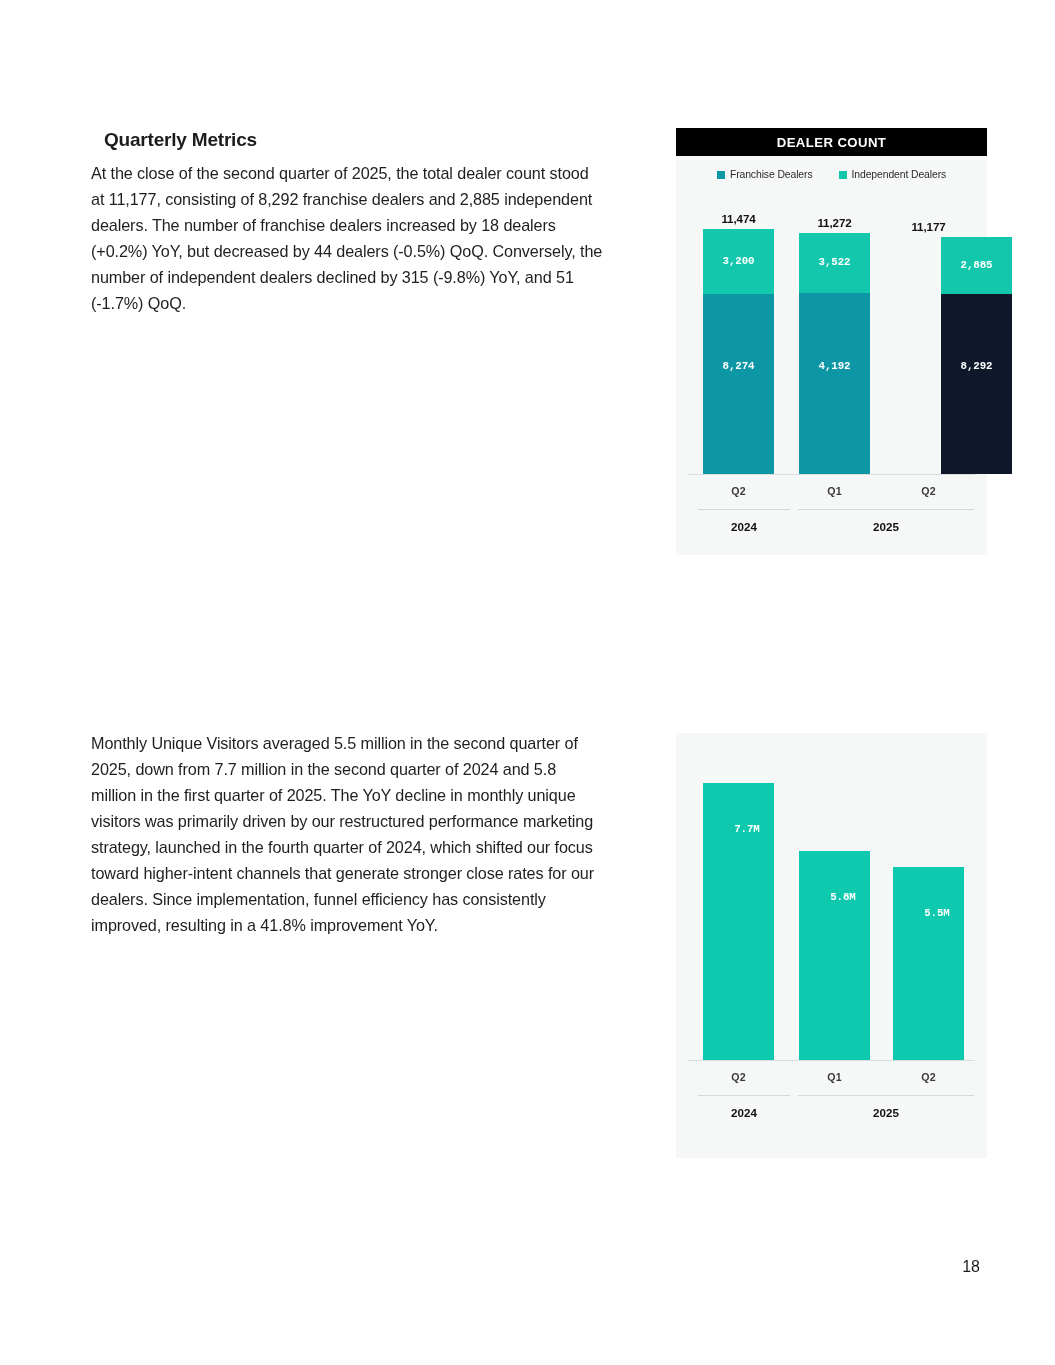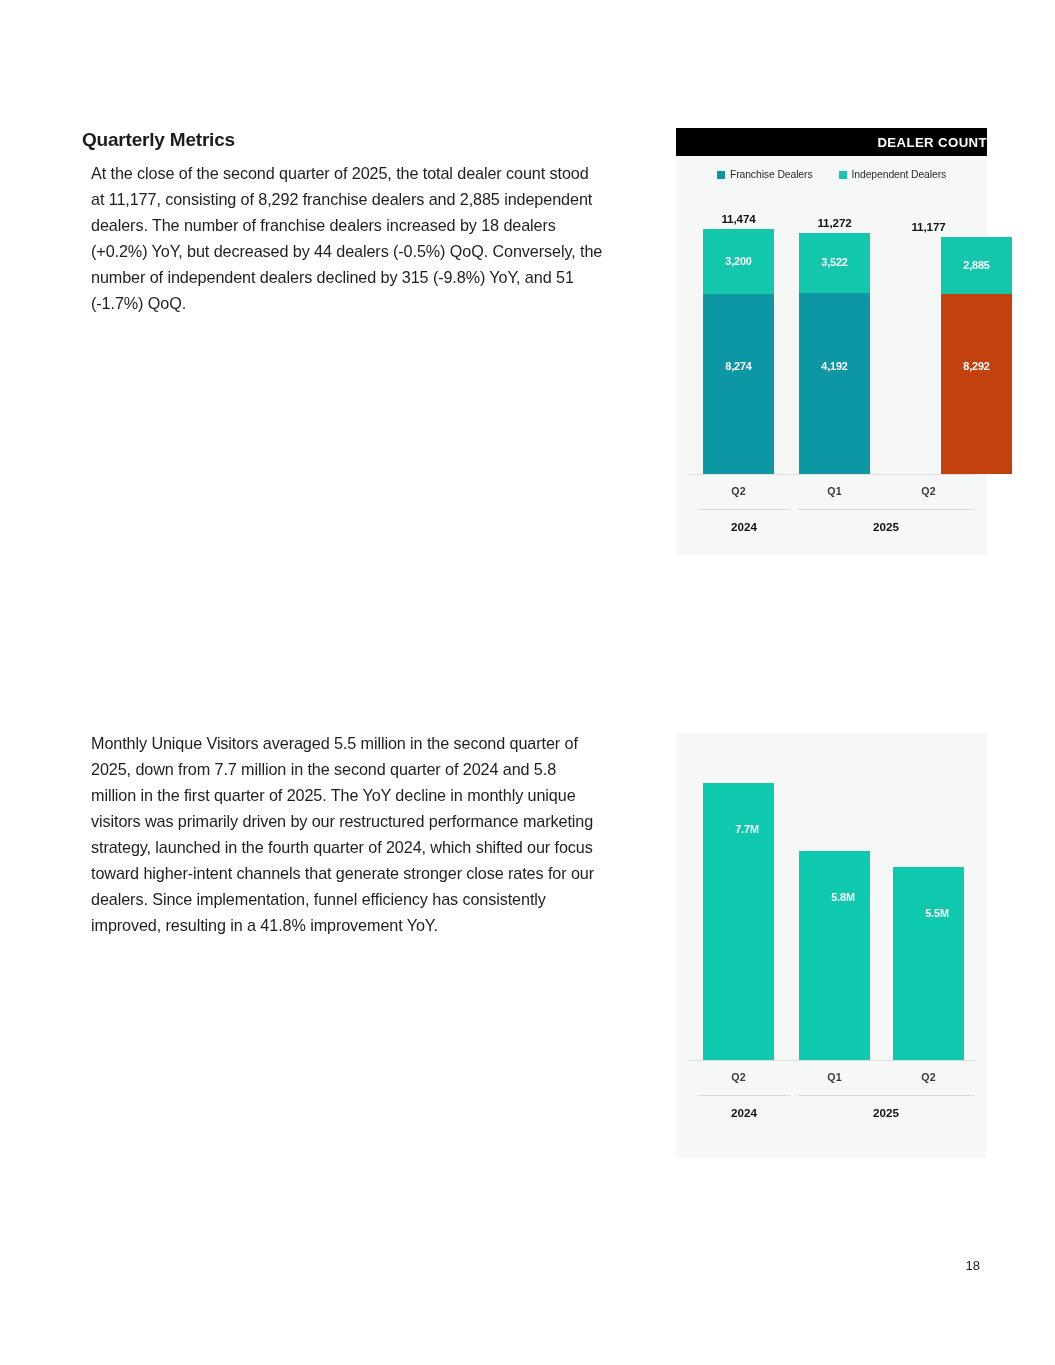--- a/index.html
+++ b/index.html
@@ -17,21 +17,21 @@
     position: relative;
     width: 1055px;
     height: 1365px;
     background: #ffffff;
     overflow: hidden;
   }
 
   
   .section-heading {
     position: absolute;
-    left: 82px;
+    left: 104px;
     top: 129px;
     font-size: 19px;
     font-weight: bold;
     letter-spacing: -0.2px;
     color: #1c1c1c;
   }
   .body-copy {
     position: absolute;
     left: 91px;
     width: 512px;
@@ -49,21 +49,21 @@
     background: #f6f7f7;
   }
   .chart-panel.panel-dealer  { left: 676px; top: 128px;  width: 311px; height: 427px; }
   .chart-panel.panel-traffic { left: 676px; top: 733px;  width: 311px; height: 425px; }
 
   .panel-title-bar {
     height: 28px;
     background: #000000;
     display: flex;
     align-items: center;
-    justify-content: flex-end;
+    justify-content: center;
   }
   .panel-title-bar .title-text {
     color: #ffffff;
     font-size: 13.2px;
     font-weight: bold;
     letter-spacing: 0.4px;
   }
 
   
   .legend {
@@ -127,20 +127,21 @@
     width: 100%;
     display: flex;
     align-items: center;
     justify-content: center;
   }
   .seg-label {
     color: #ffffff;
     font-size: 10.8px;
     font-weight: bold;
     letter-spacing: -0.1px;
+    font-family: Liberation Mono, monospace;
   }
   .seg-top .seg-label { margin-top: -2px; }
   .seg-bottom .seg-label { margin-top: -36px; }
 
   .simple-bar {
     position: absolute;
     bottom: 0;
     width: 100%;
     display: flex;
     justify-content: center;
@@ -201,21 +202,21 @@
     letter-spacing: 0.1px;
   }
   .year-block.y2024 { left: 10px;  width: 92px; }
   .year-block.y2025 { left: 110px; width: 176px; }
 
   
   .page-number {
     position: absolute;
     right: 75px;
     top: 1258px;
-    font-size: 13px;
+    font-size: 16px;
     color: #1c1c1c;
   }
 </style>
 </head>
 <body>
 
 <div class="page">
 
   <div class="section-heading">Quarterly Metrics</div>
 
@@ -265,21 +266,21 @@
           </div>
         </div>
       </div>
 
       <div class="bar-group g2">
         <div class="total-label" style="bottom:241px;">11,177</div>
         <div class="bar-stack" style="height:237px;padding-left:48px;">
           <div class="seg seg-top" style="height:57px;background:#12c7ab;">
             <span class="seg-label">2,885</span>
           </div>
-          <div class="seg seg-bottom" style="height:180px;background:#c2410c;">
+          <div class="seg seg-bottom" style="height:180px;background:#0f172a;">
             <span class="seg-label">8,292</span>
           </div>
         </div>
       </div>
 
     </div>
 
     <div class="axis-rule"></div>
 
     <div class="tick-row">

